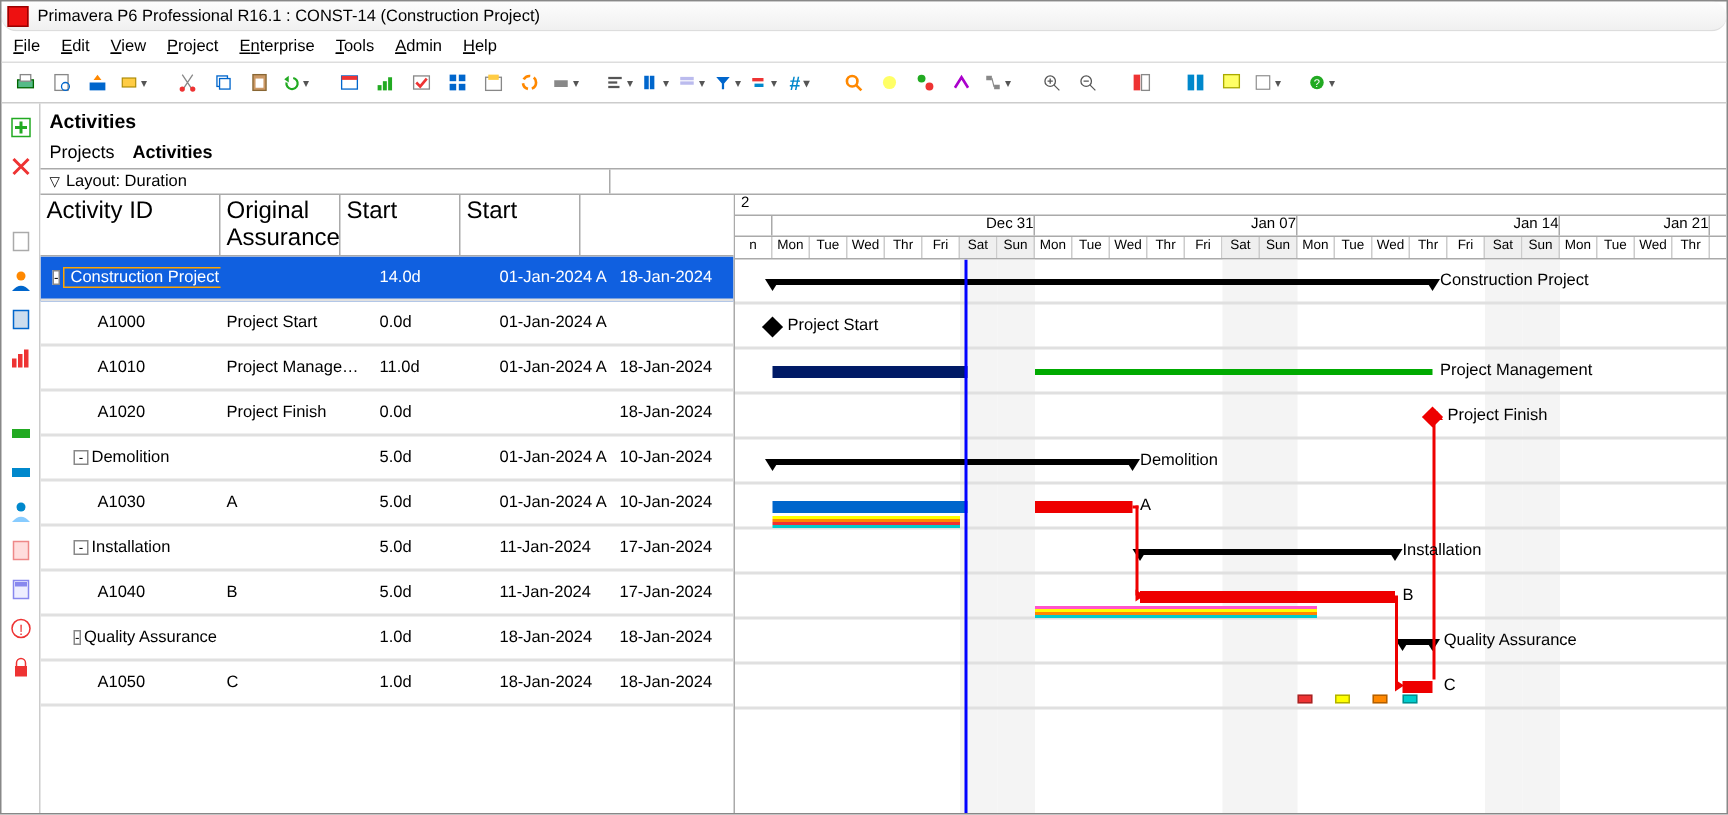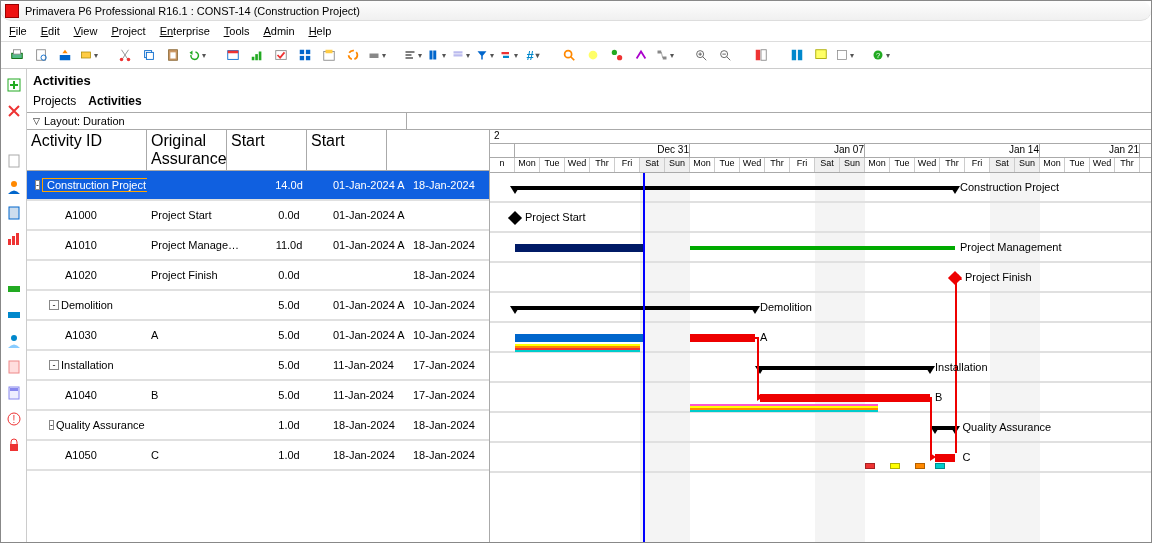--- a/index.html
+++ b/index.html
@@ -72,21 +72,21 @@
   .th.name { width:102px; }
   .th.dur { width:80px; }
   .th.start { width:80px; }
   .th.finish { width:80px; }
   .tbody { flex:1; overflow:auto; }
   .row { display:flex; align-items:center; height:30px; border-bottom:2px solid #e0e0e0; }
   .row.summary.sel { background:#1060e0; color:#fff; }
   .cell { padding:0 4px; font-size:11px; overflow:hidden; white-space:nowrap; text-overflow:ellipsis; }
   .cell.id { width:120px; display:flex; align-items:center; gap:2px;}
   .cell.name { width:102px; }
-  .cell.dur { width:80px; text-align:center; }
+  .cell.dur { width:80px; text-align:left; }
   .cell.start { width:80px; }
   .cell.finish { width:80px; }
   .exp { width:10px; height:10px; border:1px solid #888; display:inline-flex; align-items:center; justify-content:center; font-size:9px; line-height:1; background:#fff; color:#000;}
   .indent-0 { padding-left: 2px; }
   .indent-1 { padding-left: 16px; }
   .indent-2 { padding-left: 34px; }
   .proj-box { border:1px solid orange; padding:0 4px; }
   
   .timescale { border-bottom:1px solid #aaa; }
   .ts-top { display:flex; height:14px; border-bottom:1px solid #aaa; font-size:10px; }

